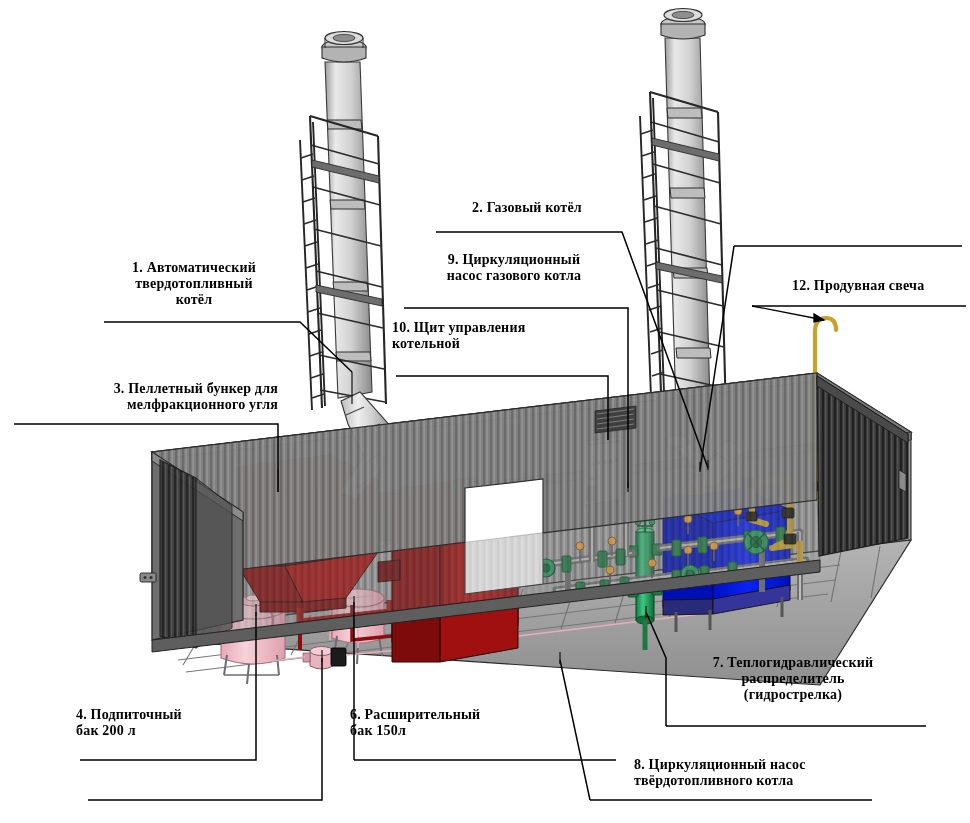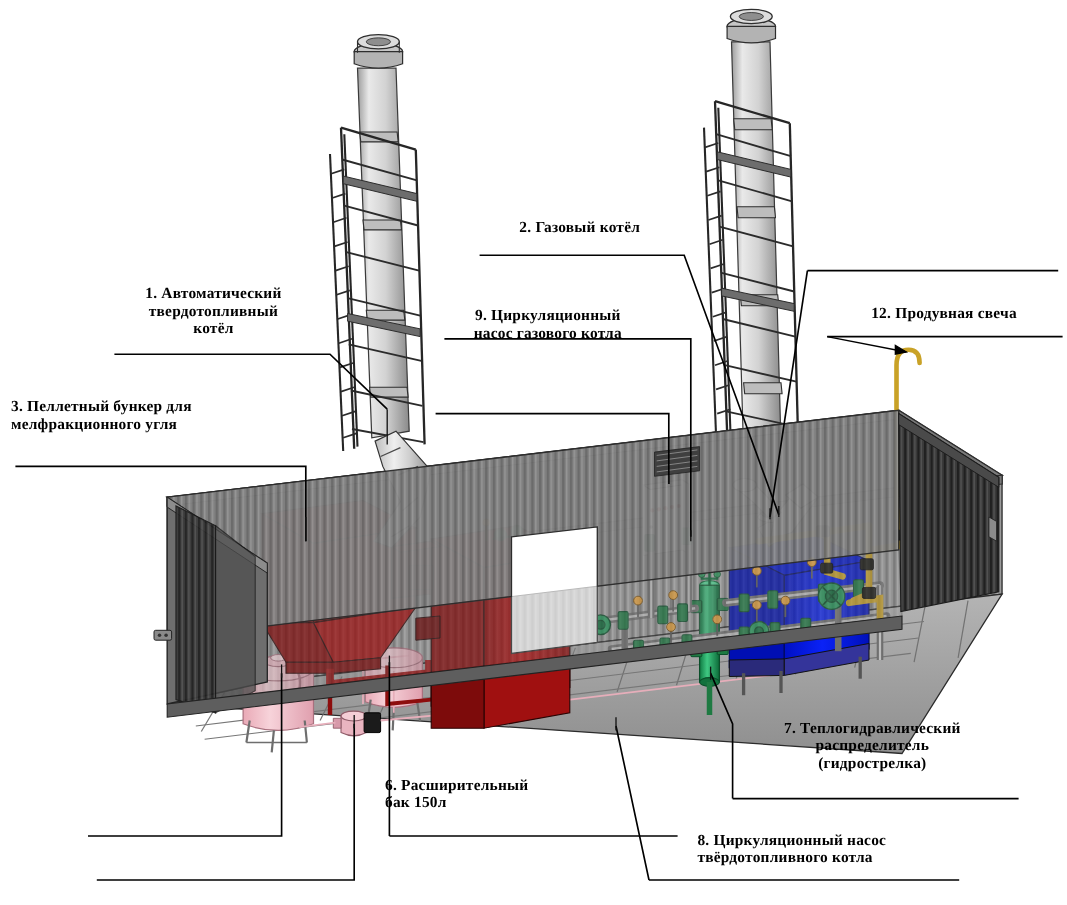--- a/index.html
+++ b/index.html
@@ -596,35 +596,39 @@
     <path d="M560,652 L560,664"></path>
   </g>
 </svg>
 
 <div class="callout c-center" style="left:88px;top:260px;width:212px;">1. Автоматический
 твердотопливный
 котёл</div>
 
 <div class="callout c-center" style="left:432px;top:200px;width:190px;">2. Газовый котёл</div>
 
-<div class="callout c-left" style="left:10px;top:363px;width:268px;">3. Пеллетный бункер для
+<div class="callout c-left" style="left:10px;top:381px;width:268px;text-align:right;">3. Пеллетный бункер для
 мелфракционного угля</div>
 
+<div class="callout c-left" style="left:76px;top:707px;width:160px;">4. Подпиточный
+бак 200 л</div>
 
 
 <div class="callout c-left" style="left:350px;top:707px;width:200px;">6. Расширительный
 бак 150л</div>
 
 <div class="callout c-left" style="left:662px;top:655px;width:262px;text-align:center;">7. Теплогидравлический
 распределитель
 (гидрострелка)</div>
 
 <div class="callout c-left" style="left:586px;top:757px;width:290px;padding-left:48px;">8. Циркуляционный насос
 твёрдотопливного котла</div>
 
-<div class="callout c-center" style="left:384px;top:252px;width:228px;margin-top:28px;">9. Циркуляционный
+<div class="callout c-center" style="left:400px;top:252px;width:228px;">9. Циркуляционный
 насос газового котла</div>
 
+<div class="callout c-left" style="left:392px;top:320px;width:218px;">10. Щит управления
+котельной</div>
 
 
 <div class="callout c-left" style="left:792px;top:278px;width:218px;">12. Продувная свеча</div>
 
 </div>
 
 </body></html>

